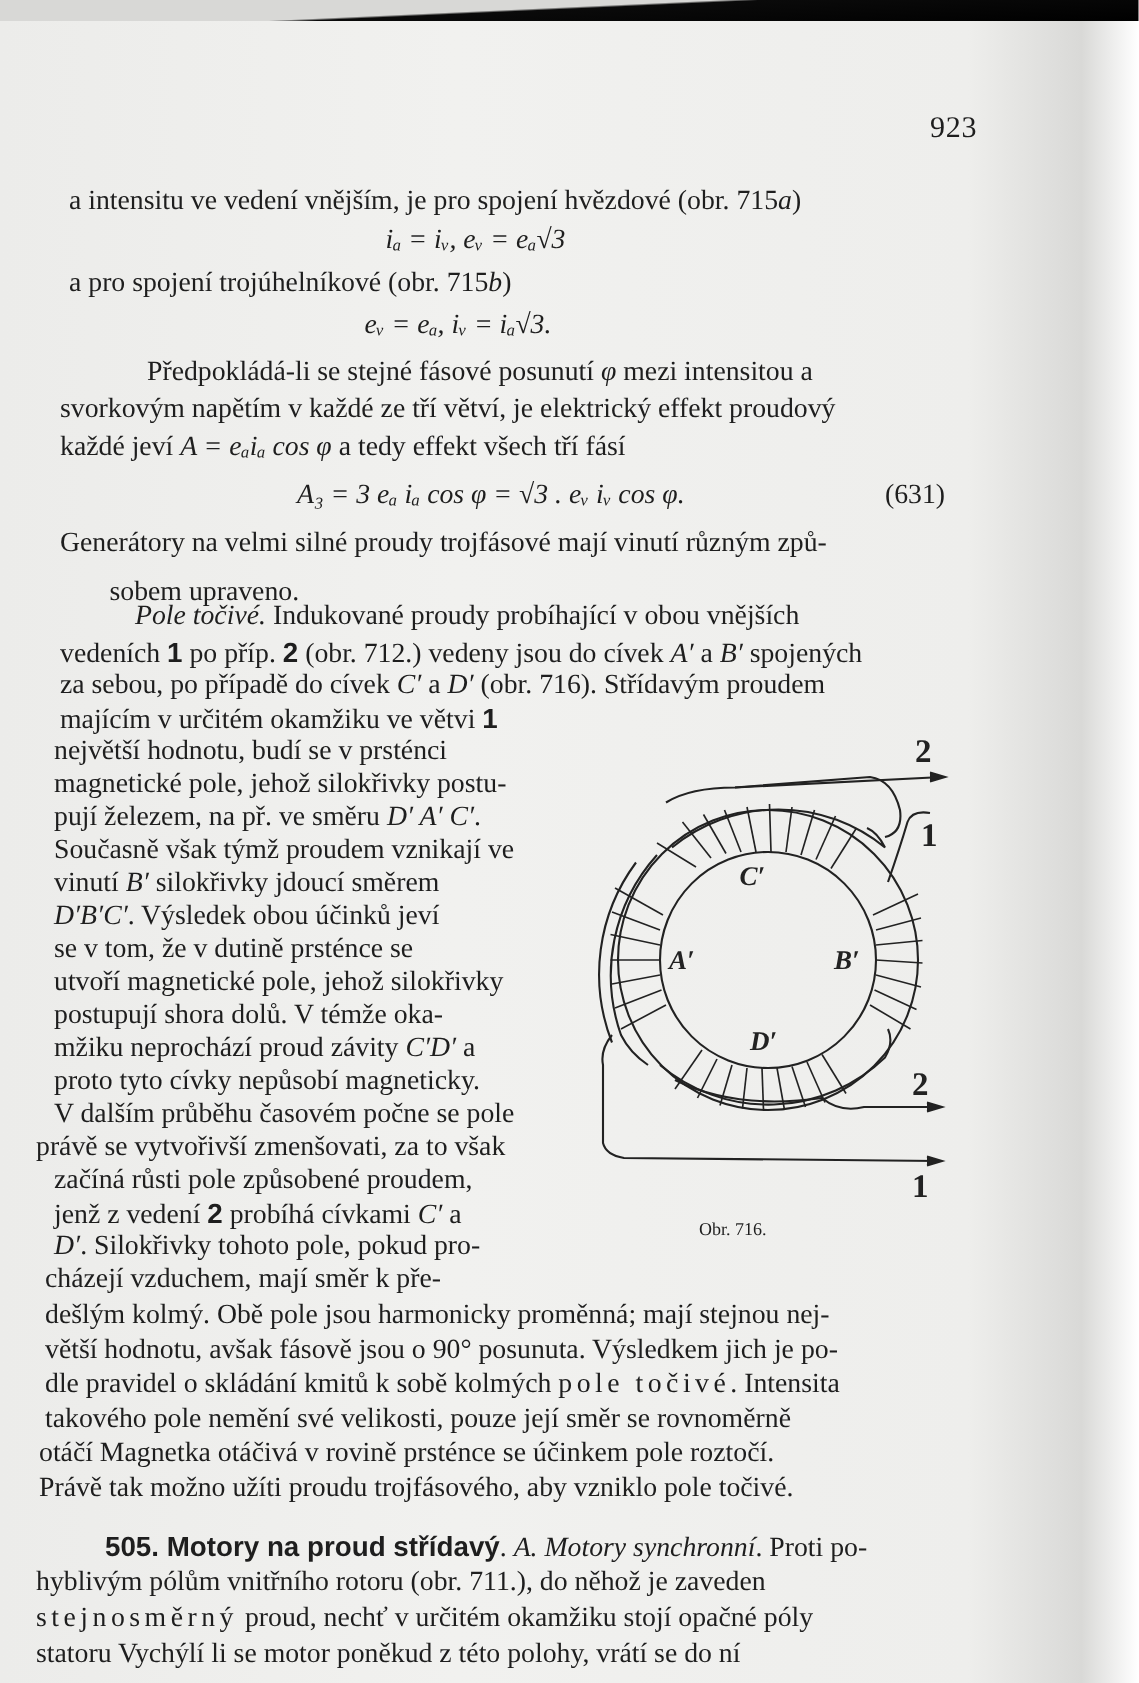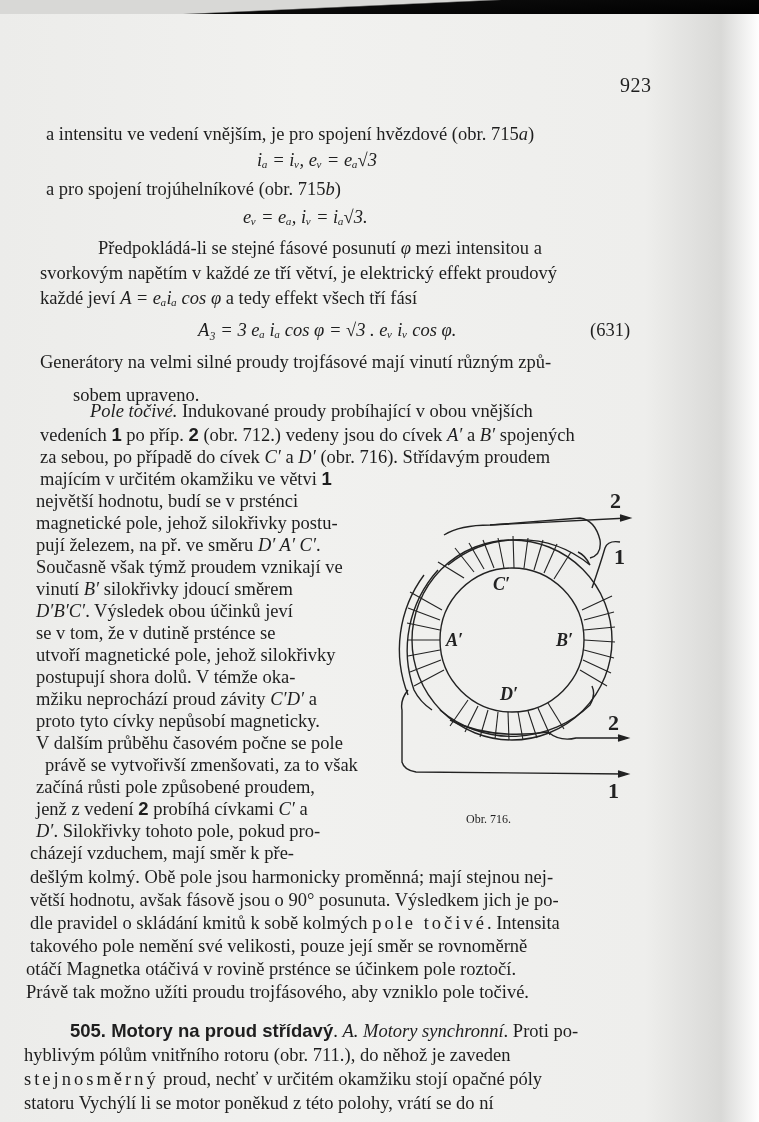--- a/index.html
+++ b/index.html
@@ -83,21 +83,21 @@
   <span class="it">D′B′C′</span><span>. Výsledek obou účinků jeví</span>
 </div>
 <div class="line" style="left:36px;top:622px;text-align:right;">se v tom, že v dutině prsténce se</div>
 <div class="line" style="left:36px;top:644px;">utvoří magnetické pole, jehož silokřivky</div>
 <div class="line" style="left:36px;top:666px;">postupují shora dolů. V témže oka-</div>
 <div class="line" style="left:36px;top:688px;">
   <span>mžiku neprochází proud závity </span><span class="it">C′D′</span><span> a</span>
 </div>
 <div class="line" style="left:36px;top:710px;">proto tyto cívky nepůsobí magneticky.</div>
 <div class="line" style="left:36px;top:732px;">V dalším průběhu časovém počne se pole</div>
-<div class="line" style="left:45px;top:754px;">právě se vytvořivší zmenšovati, za to však</div>
+<div class="line" style="left:24px;top:754px;">právě se vytvořivší zmenšovati, za to však</div>
 <div class="line" style="left:36px;top:776px;">začíná růsti pole způsobené proudem,</div>
 <div class="line" style="left:36px;top:798px;">
   <span>jenž z vedení </span><span class="b">2</span><span> probíhá cívkami </span><span class="it">C′</span><span> a</span>
 </div>
 <div class="line" style="left:36px;top:820px;">
   <span class="it">D′</span><span>. Silokřivky tohoto pole, pokud pro-</span>
 </div>
 <div class="line" style="left:30px;top:842px;">cházejí vzduchem, mají směr k pře-</div>
 
 <div class="line" style="left:30px;top:866px;">dešlým kolmý. Obě pole jsou harmonicky proměnná; mají stejnou nej-</div>

